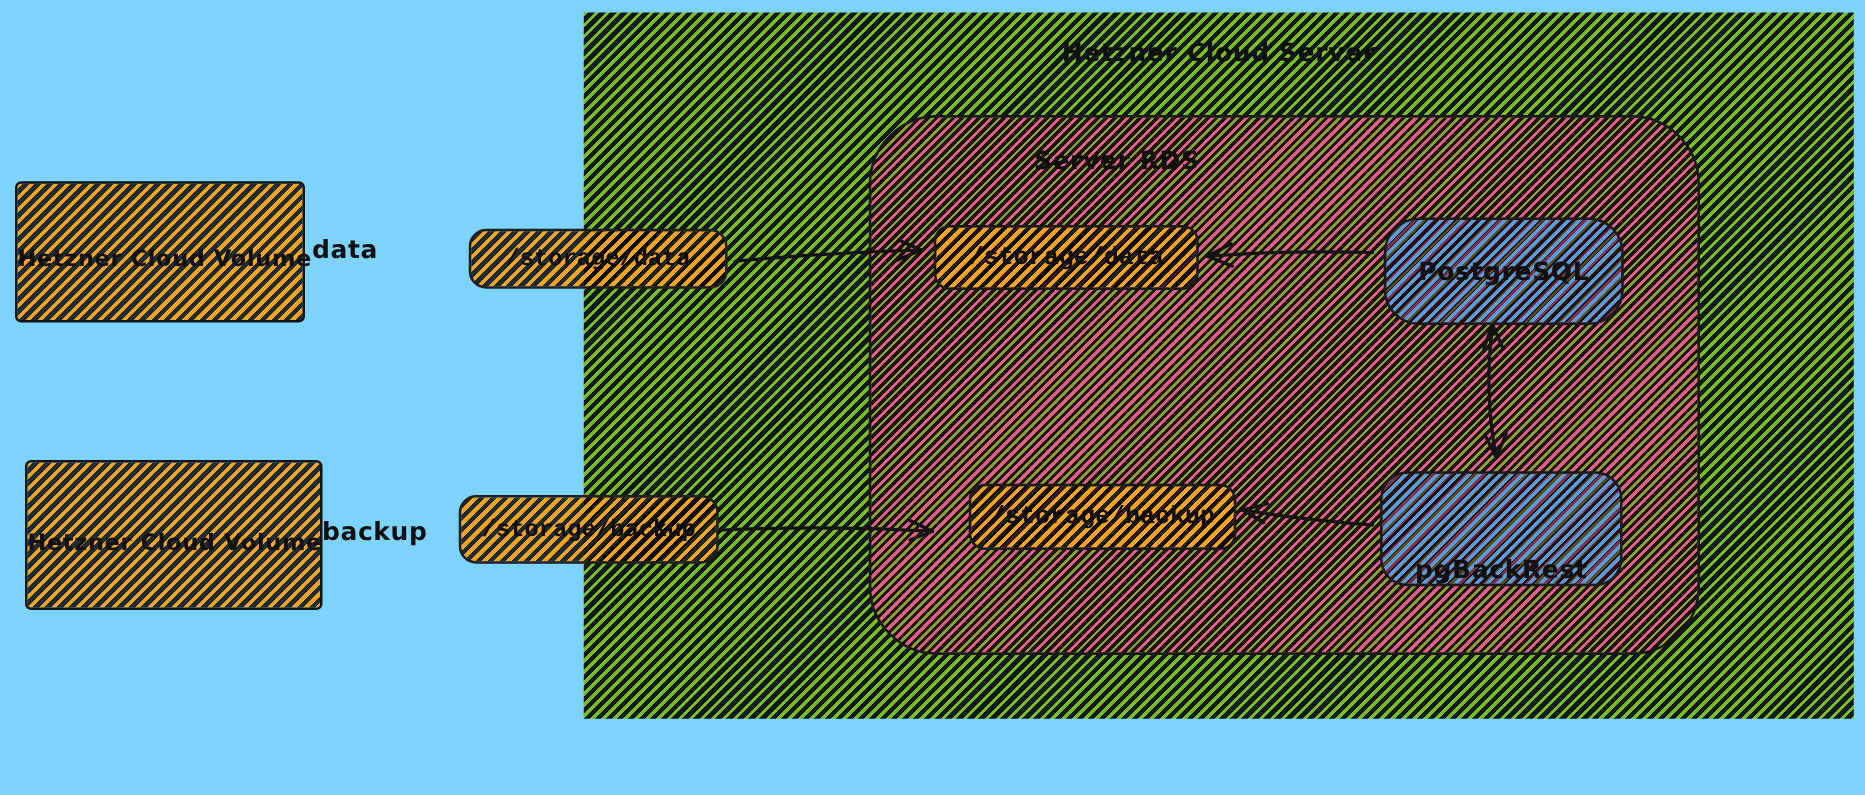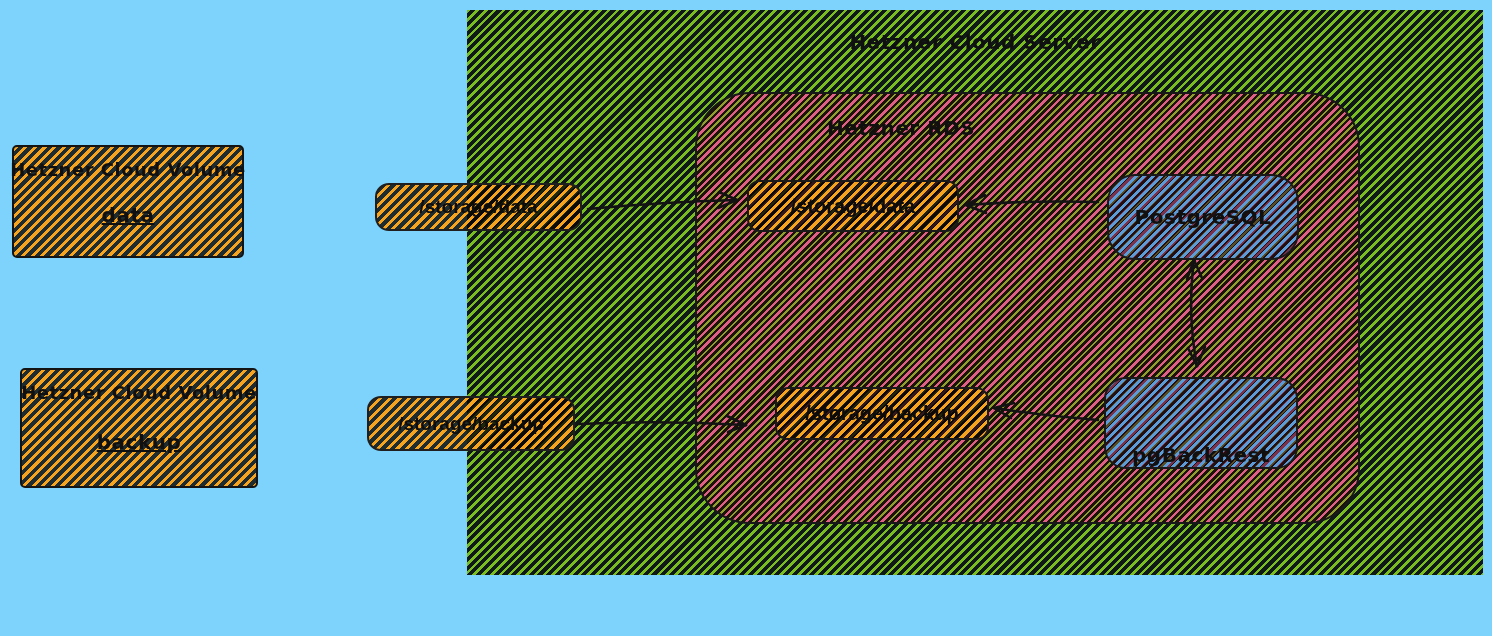--- a/index.html
+++ b/index.html
@@ -11,21 +11,21 @@
     overflow: hidden;
     font-family: "DejaVu Sans", sans-serif;
   }
   .hand {
     font-family: "DejaVu Sans", sans-serif;
     font-weight: 600;
     color: #101010;
     letter-spacing: 0.5px;
   }
   .code {
-    font-family: Liberation Sans, sans-serif;
+    font-family: Liberation Mono, monospace;
     font-weight: 700;
     color: #0d0d0d;
   }
   
   .hatch-green {
     background-image: repeating-linear-gradient(135deg,
       #79bd21 0px, #79bd21 2.6px,
       rgba(6,9,1,0.92) 2.6px, rgba(6,9,1,0.92) 6.2px);
   }
   .hatch-dockerred {
@@ -61,27 +61,27 @@
 
   #storage-data-node   { left: 50px;  top: 86px;  width: 212px; height: 52px; border-radius: 13px; font-size: 20px; }
   #storage-backup-node { left: 78px;  top: 293px; width: 214px; height: 53px; border-radius: 13px; font-size: 20px; }
   #postgresql-node     { left: 410px; top: 80px;  width: 192px; height: 86px; border-radius: 28px; font-size: 20px; }
   #pgbackrest-node     { left: 407px; top: 283px; width: 194px; height: 92px; border-radius: 22px; font-size: 20px; align-items: flex-end; }
 
   .volume-box {
     border: 2.5px solid #141414;
     border-radius: 5px;
     display: flex;
-    flex-direction: column;
+    flex-direction: row;
     align-items: center;
   }
   #volume-data-box   { left: 12px; top: 145px; width: 232px; height: 113px; }
   #volume-backup-box { left: 20px; top: 368px; width: 238px; height: 120px; }
   .volume-title { margin-top: 12px; font-size: 18px; white-space: nowrap; }
-  .volume-name  { flex: 1; display: flex; align-items: center; font-size: 20px; padding-bottom: 6px; text-decoration: underline; }
+  .volume-name  { flex: 1; display: flex; align-items: center; font-size: 20px; padding-bottom: 6px; }
 
   .mount-label {
     border: 2.5px solid #1f1f1f;
     border-radius: 14px;
     display: flex;
     align-items: center;
     justify-content: center;
     font-size: 19px;
   }
   #mount-data-label   { left: 375px; top: 183px; width: 207px; height: 48px; }
@@ -102,21 +102,21 @@
 </style>
 </head>
 <body>
 
 <div id="canvas">
 
   <div id="server-box" class="abs hatch-green">
     <div id="server-title" class="abs hand">Hetzner Cloud Server</div>
 
     <div id="docker-box" class="abs hatch-dockerred">
-      <div id="docker-title" class="abs hand">Hetzner RDS</div>
+      <div id="docker-title" class="abs hand">Server RDS</div>
 
       <div id="storage-data-node" class="abs node hatch-orange">
         <span class="code">/storage/data</span>
       </div>
 
       <div id="storage-backup-node" class="abs node hatch-orange">
         <span class="code">/storage/backup</span>
       </div>
 
       <div id="postgresql-node" class="abs node hatch-blue">

